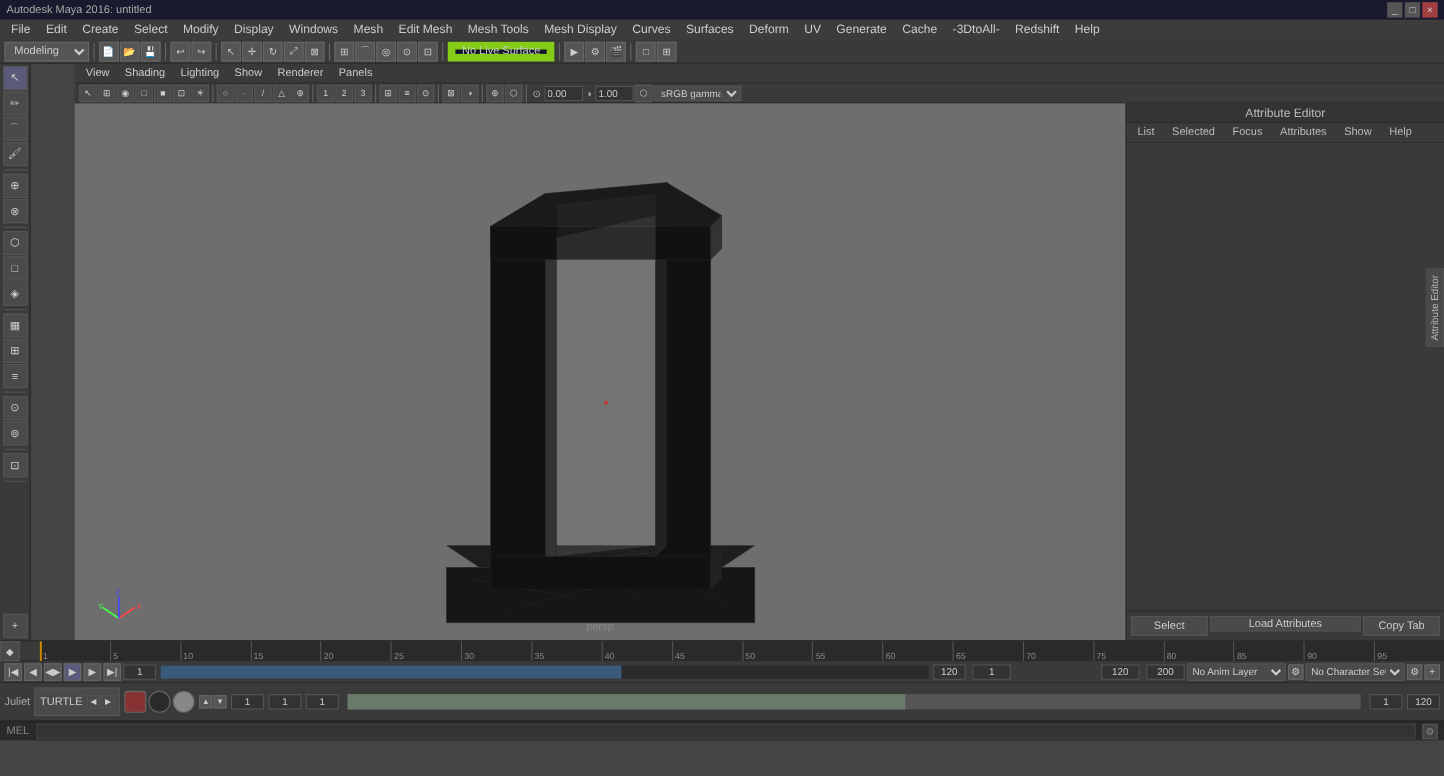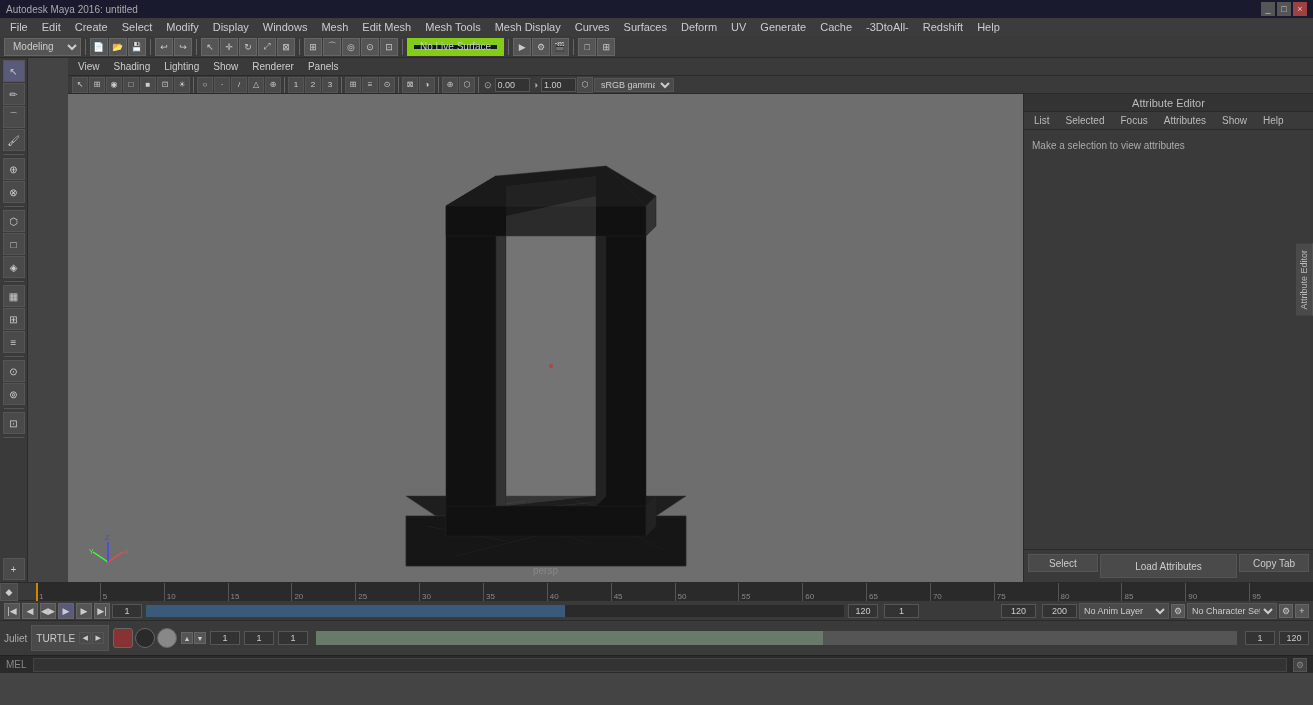--- a/index.html
+++ b/index.html
@@ -615,25 +615,24 @@
       <div id="right-panel">
         <div id="attr-editor-title">Attribute Editor</div>
         <div id="attr-editor-tabs">
           <span class="attr-tab">List</span>
           <span class="attr-tab">Selected</span>
           <span class="attr-tab">Focus</span>
           <span class="attr-tab">Attributes</span>
           <span class="attr-tab">Show</span>
           <span class="attr-tab">Help</span>
         </div>
-        <div id="attr-message">Make a selection to view attributes</div>
 
         <div style="margin-top: auto; display: flex; border-top: 1px solid #2a2a2a; padding: 4px;">
           <button style="flex:1; height:18px; background:#4a4a4a; border:1px solid #555; color:#ccc; font-size:10px; cursor:pointer;">Select</button>
-          <button style="flex:2; height:24px; background:#4a4a4a; border:1px solid #555; color:#ccc; font-size:10px; cursor:pointer; margin:0 2px;">Load Attributes</button>
+          <button style="flex:2; height:14px; background:#4a4a4a; border:1px solid #555; color:#ccc; font-size:10px; cursor:pointer; margin:0 2px;">Load Attributes</button>
           <button style="flex:1; height:18px; background:#4a4a4a; border:1px solid #555; color:#ccc; font-size:10px; cursor:pointer;">Copy Tab</button>
         </div>
 
         <div id="attr-side-tab" style="position:absolute; right:0; top:150px; writing-mode:vertical-rl; transform:rotate(180deg);
                  background:#4a4a4a; color:#bbb; font-size:9px; padding:6px 3px; cursor:pointer; border-left:1px solid #555;">Attribute Editor</div>
       </div>
     </div>
   </div>
 </div>
 

